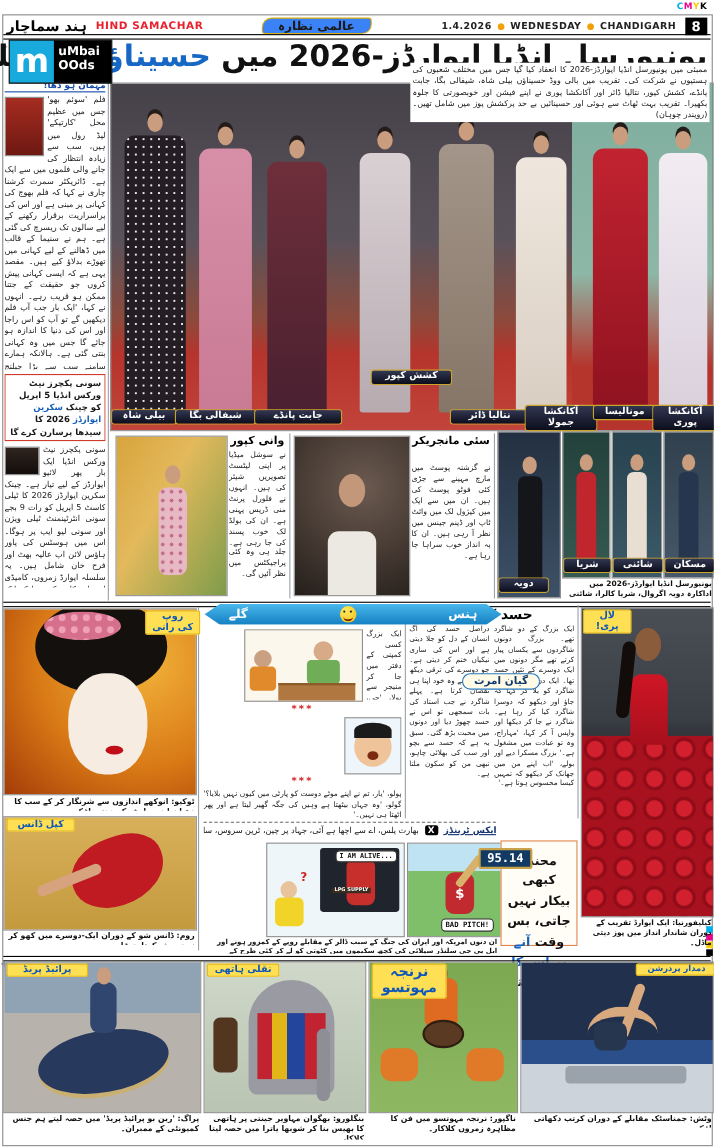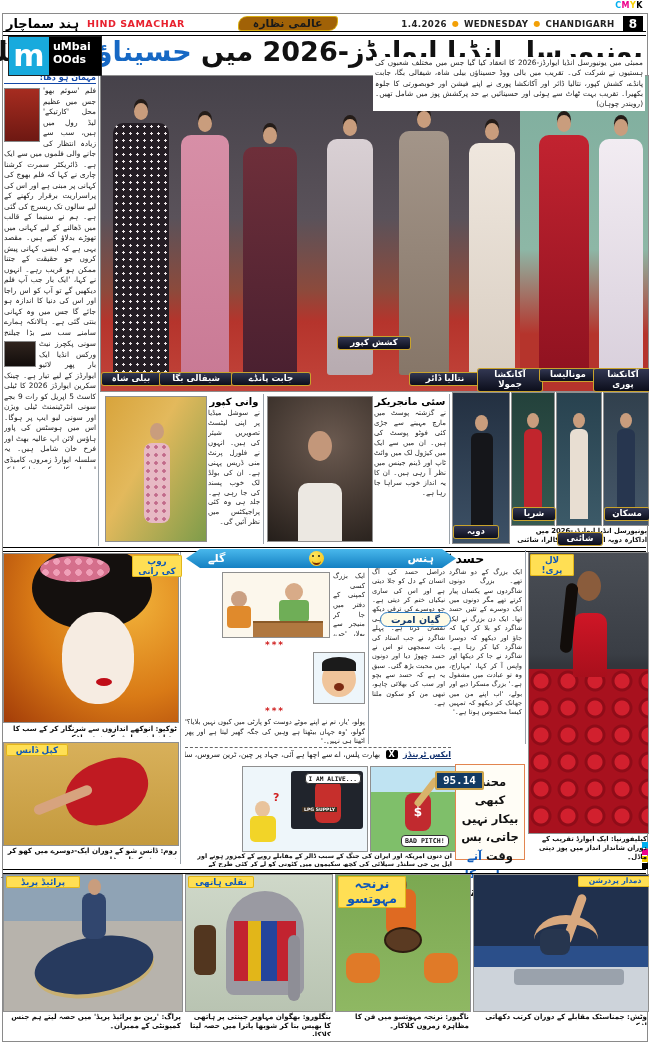--- a/index.html
+++ b/index.html
@@ -15,21 +15,21 @@
   .ldark{position:absolute;background:linear-gradient(#323752,#0c0e1b);color:#fff;font-size:8.6px;font-weight:bold;
          text-align:center;padding:1px 3px;border-radius:2px;direction:rtl;line-height:1.15;z-index:6;box-shadow:0 0 0 1px #c9a32c;}
   .lyel{position:absolute;background:#ffdf54;color:#0f57b8;font-weight:bold;font-size:8.8px;text-align:center;
         padding:1px 4px;border-radius:2px;direction:rtl;line-height:1.15;z-index:6;box-shadow:inset 0 0 0 1px #e2b61a;}
   .hurdu{direction:rtl;font-weight:bold;color:#000;}
   .vline{position:absolute;width:0;border-left:1px solid #9aa2aa;}
   
   .mast{position:absolute;left:6px;top:15px;width:637px;height:17px;display:flex;align-items:center;}
   .mast .urlogo{font-weight:bold;font-size:13px;direction:rtl;color:#000;letter-spacing:-1px;}
   .mast .latlogo{color:#e8212e;font-weight:bold;font-size:9.5px;margin-left:8px;letter-spacing:.5px;}
-  .mast .badge{background:#a16207;border-radius:8px 2px 8px 2px;color:#1a1a1a;font-weight:bold;font-size:11px;
+  .mast .badge{background:#3b82f6;border-radius:8px 2px 8px 2px;color:#1a1a1a;font-weight:bold;font-size:11px;
                padding:0 14px;direction:rtl;box-shadow:0 0 0 1px #d8ae12;}
   .mast .dateline{font-size:8.6px;font-weight:bold;letter-spacing:.4px;color:#222;}
   .mast .dot{color:#f2a007;font-size:8px;margin:0 5px;}
   .pageno{background:#000;color:#fff;font-weight:bold;font-size:12px;padding:1px 6px;margin-left:8px;}
   
   .brand{position:absolute;left:8px;top:36px;width:92px;height:38px;display:flex;border:1px solid #222;background:#000;z-index:5;}
   .brand .mbox{background:#18aadd;color:#fff;font-weight:bold;font-size:30px;width:40px;display:flex;align-items:center;justify-content:center;line-height:1;}
   .brand .tbox{color:#fff;font-weight:bold;font-size:11px;line-height:1.2;padding:3px 4px;}
   
   .headline{position:absolute;left:105px;top:33px;width:538px;height:38px;direction:rtl;text-align:center;
@@ -110,20 +110,25 @@
     <span>یونیورسل انڈیا ایوارڈز-2026 میں </span><span class="hl">حسیناؤں</span><span> کا جلوہ</span>
   </div>
 
   <div class="vline" style="left:98px;top:63px;height:483px"></div>
   <div class="abs" style="left:4px;top:64px;width:92px;height:482px;overflow:hidden">
     <div class="hurdu" style="font-size:8px;color:#1348a8;border-bottom:1px solid #1348a8;padding-bottom:1px">راجائیں، پر سب سے مہمان ہو دھا!</div>
     <div class="txt" style="height:250px;margin-top:2px">
       <span style="float:left;width:34px;height:52px;background:linear-gradient(#a62c20,#6e1812);margin:2px 3px 1px 0;border:1px solid #888"></span>
       <span>فلم 'سوئم بھو' جس میں عظیم محل 'کارتیکے' لیڈ رول میں ہیں، سب سے زیادہ انتظار کی جانے والی فلموں میں سے ایک ہے۔ ڈائریکٹر سمرت کرشنا چاری نے کہا کہ فلم بھوج کی کہانی پر مبنی ہے اور اس کی پراسراریت برقرار رکھنے کے لیے سالوں تک ریسرچ کی گئی ہے۔ ہم نے سنیما کے قالب میں ڈھالنے کے لیے کہانی میں تھوڑے بدلاؤ کیے ہیں۔ مقصد یہی ہے کہ ایسی کہانی پیش کروں جو حقیقت کے جتنا ممکن ہو قریب رہے۔ انہوں نے کہا، 'ایک بار جب آپ فلم دیکھیں گے تو آپ کو اس راجا اور اس کی دنیا کا اندازہ ہو جائے گا جس میں وہ کہانی بنتی گئی ہے۔ ہالانکہ ہمارے سامنے سب سے بڑا چیلنج بائیک کے سین کو دکھانا تھا، کیونکہ راجاؤں کے قصے میری رائے میں ہمارے ملک کے سب سے کٹھن اور عقلی عظمت سے بھرے سالوں میں سے ایک ہیں۔ ہر کوئی بہت جلد اس کے بارے میں بات چیت کرے گا۔'</span>
     </div>
+    <div style="border:1.4px solid #d03a2a;padding:2px 3px;margin-top:4px">
+      <div class="txt" style="font-weight:bold;font-size:7.8px;text-align:right">
+        <span>سونی پکچرز نیٹ ورکس انڈیا 5 اپریل کو چینک </span><span style="color:#1560bd">سکرین ایوارڈز</span><span> 2026 کا سیدھا پرسارن کرے گا</span>
+      </div>
+    </div>
     <div class="txt" style="height:130px;margin-top:3px">
       <span style="float:left;width:30px;height:24px;background:linear-gradient(#30241e,#120d0b);margin:2px 3px 1px 0;border:1px solid #888"></span>
       <span>سونی پکچرز نیٹ ورکس انڈیا ایک بار پھر لائیو ایوارڈز کے لیے تیار ہے۔ چینک سکرین ایوارڈز 2026 کا ٹیلی کاسٹ 5 اپریل کو رات 9 بجے سونی انٹرٹینمنٹ ٹیلی ویژن اور سونی لیو ایپ پر ہوگا۔ اس میں ہوسٹس کی پاور ہاؤس لائن اپ عالیہ بھٹ اور فرح خان شامل ہیں۔ یہ سلسلہ ایوارڈ زمروں، کامیڈی اور پاپ کلچر کی دنیا کو ایک ساتھ لائے گا۔</span>
     </div>
   </div>
 
   <div class="ph" style="left:100px;top:75px;width:547px;height:315px;background:linear-gradient(180deg,#46424a 0%,#5a525a 45%,#8c4a3c 68%,#b5342c 78%,#c2443a 100%)">
     <div class="abs" style="right:0;top:0;width:128px;height:100%;background:linear-gradient(180deg,#7fae9e 0%,#8db7a6 55%,#b5342c 82%)"></div>
     <div class="fig" style="left:12px;width:56px;height:252px;background:#241d24 radial-gradient(#efe8ea 1px,transparent 1.3px);background-size:7px 7px"></div>
     <div class="fig" style="left:80px;width:48px;height:240px;background:linear-gradient(#d78fa7,#c97a95)"></div>
@@ -155,21 +160,21 @@
     <div class="txt" style="font-size:7px;height:126px;margin-top:2px">نے سوشل میڈیا پر اپنی لیٹسٹ تصویریں شیئر کی ہیں۔ انہوں نے فلورل پرنٹ منی ڈریس پہنی ہے۔ ان کی بولڈ لک خوب پسند کی جا رہی ہے۔ جلد ہی وہ کئی پراجیکٹس میں نظر آئیں گی۔</div>
   </div>
   <div class="vline" style="left:263px;top:394px;height:150px"></div>
 
   <div class="ph" style="left:267px;top:396px;width:104px;height:144px;background:radial-gradient(circle at 60% 32%,#6b5a50,#3a302a 70%,#241e1a)">
     <div class="abs" style="left:30px;top:86px;width:44px;height:58px;border-radius:10px 10px 0 0;background:#ece8e2"></div>
     <div class="abs" style="left:40px;top:34px;width:24px;height:30px;border-radius:50%;background:#c3977a"></div>
   </div>
   <div class="abs" style="left:374px;top:396px;width:72px;height:146px">
     <div class="hurdu" style="font-size:10px;text-align:center">سئی مانجریکر</div>
-    <div class="txt" style="font-size:7px;height:126px;margin-top:2px">نے گزشتہ پوسٹ میں مارچ مہینے سے جڑی کئی فوٹو پوسٹ کی ہیں۔ ان میں سے ایک میں کیژول لک میں وائٹ ٹاپ اور ڈینم جینس میں نظر آ رہی ہیں۔ ان کا یہ انداز خوب سراہا جا رہا ہے۔</div>
+    <div class="txt" style="font-size:7px;height:126px;margin-top:14px">نے گزشتہ پوسٹ میں مارچ مہینے سے جڑی کئی فوٹو پوسٹ کی ہیں۔ ان میں سے ایک میں کیژول لک میں وائٹ ٹاپ اور ڈینم جینس میں نظر آ رہی ہیں۔ ان کا یہ انداز خوب سراہا جا رہا ہے۔</div>
   </div>
   <div class="vline" style="left:449px;top:394px;height:150px"></div>
 
   <div class="ph" style="left:452px;top:392px;width:56px;height:150px;background:linear-gradient(#233041,#3d5166)">
     <div class="abs" style="left:18px;top:40px;width:22px;height:95px;border-radius:6px 6px 0 0;background:#15161a"></div>
     <div class="abs" style="left:22px;top:22px;width:13px;height:16px;border-radius:50%;background:#c99d7d"></div>
   </div>
   <div class="ph" style="left:511px;top:392px;width:42px;height:132px;background:linear-gradient(#23413b,#365a51)">
     <div class="abs" style="left:12px;top:36px;width:18px;height:90px;border-radius:6px 6px 0 0;background:#c1252d"></div>
     <div class="abs" style="left:15px;top:20px;width:12px;height:15px;border-radius:50%;background:#c99d7d"></div>
@@ -177,21 +182,21 @@
   <div class="ph" style="left:556px;top:392px;width:44px;height:132px;background:linear-gradient(#28424f,#3c5a68)">
     <div class="abs" style="left:13px;top:36px;width:18px;height:90px;border-radius:6px 6px 0 0;background:#e8ded2"></div>
     <div class="abs" style="left:16px;top:20px;width:12px;height:15px;border-radius:50%;background:#c99d7d"></div>
   </div>
   <div class="ph" style="left:603px;top:392px;width:44px;height:132px;background:linear-gradient(#31404d,#46586a)">
     <div class="abs" style="left:13px;top:36px;width:18px;height:90px;border-radius:6px 6px 0 0;background:#27364f"></div>
     <div class="abs" style="left:16px;top:20px;width:12px;height:15px;border-radius:50%;background:#c99d7d"></div>
   </div>
   <div class="ldark" style="left:454px;top:526px;width:38px">دویہ</div>
   <div class="ldark" style="left:513px;top:508px;width:36px">شریا</div>
-  <div class="ldark" style="left:558px;top:533px;width:38px">شائنی</div>
+  <div class="ldark" style="left:558px;top:508px;width:38px">شائنی</div>
   <div class="ldark" style="left:605px;top:508px;width:38px">مسکان</div>
   <div class="cap" style="left:513px;top:527px;width:134px;height:18px;font-size:6.8px">یونیورسل انڈیا ایوارڈز-2026 میں اداکارہ دویہ اگروال، شریا کالرا، شائنی دوشی اور مسکان باستے نے بھی شرکت کی۔</div>
 
   <div class="rule2" style="left:3px;top:547px;width:643px"></div>
 
   <div class="ph" style="left:3px;top:553px;width:174px;height:168px;background:radial-gradient(circle at 72% 28%,#f2b33a,#d97a16 55%,#a33c08)">
     <div class="abs" style="left:28px;top:-8px;width:120px;height:84px;border-radius:50%;background:#14100e"></div>
     <div class="abs" style="left:58px;top:58px;width:72px;height:92px;border-radius:46%;background:#f6ece2"></div>
     <div class="abs" style="left:92px;top:124px;width:16px;height:8px;border-radius:50%;background:#c00d18"></div>
     <div class="abs" style="left:36px;top:2px;width:70px;height:26px;border-radius:50%;background:radial-gradient(#f0a0b8 3px,transparent 3.5px);background-size:11px 11px;background-color:#d56f8c"></div>
@@ -244,21 +249,21 @@
 
   <div class="vline" style="left:368px;top:550px;height:194px"></div>
 
   <div class="abs" style="left:372px;top:551px;width:150px;height:194px">
     <div class="hurdu" style="font-size:12.5px;text-align:center">حسد کی آگ</div>
     <div style="display:flex;flex-direction:row-reverse;gap:4px;margin-top:2px">
       <div class="txt" style="width:73px;height:172px;font-size:6.6px">ایک بزرگ کے دو شاگرد تھے۔ بزرگ دونوں شاگردوں سے یکساں پیار کرتے تھے مگر دونوں میں ایک دوسرے کے تئیں حسد تھا۔ ایک دن بزرگ نے ایک شاگرد کو بلا کر کہا کہ جاؤ اور دیکھو کہ دوسرا شاگرد کیا کر رہا ہے۔ شاگرد نے جا کر دیکھا اور واپس آ کر کہا، 'مہاراج، وہ تو عبادت میں مشغول ہے۔' بزرگ مسکرا دیے اور بولے، 'اب اپنے من میں جھانک کر دیکھو کہ تمہیں کیسا محسوس ہوتا ہے۔'</div>
       <div class="txt" style="width:73px;height:172px;font-size:6.6px">دراصل حسد کی آگ انسان کے دل کو جلا دیتی ہے اور اس کی ساری نیکیاں ختم کر دیتی ہے۔ جو دوسرے کی ترقی دیکھ کر جلتا ہے وہ خود اپنا ہی نقصان کرتا ہے۔ پہلے شاگرد نے جب استاد کی بات سمجھی تو اس نے حسد چھوڑ دیا اور دونوں میں محبت بڑھ گئی۔ سبق یہ ہے کہ حسد سے بچو اور سب کی بھلائی چاہو، تبھی من کو سکون ملتا ہے۔</div>
     </div>
   </div>
-  <div class="badgecap" style="left:380px;top:612px">گیان امرت</div>
+  <div class="badgecap" style="left:420px;top:612px">گیان امرت</div>
 
   <div class="vline" style="left:525px;top:550px;height:194px"></div>
 
   <div class="lyel" style="left:530px;top:554px;width:36px">
     <div>لال</div>
     <div>پری!</div>
   </div>
   <div class="ph" style="left:528px;top:552px;width:119px;height:280px;background:linear-gradient(#4a4e55,#3a3e45 36%,#33363c 40%)">
     <div class="abs" style="left:0;top:116px;width:119px;height:164px;background:#a8111e;background-image:radial-gradient(circle at 12px 12px,#d2202e 0 7px,#8f0c18 8px 10px,transparent 11px);background-size:27px 27px"></div>
     <div class="abs" style="left:44px;top:60px;width:34px;height:64px;border-radius:10px 10px 2px 2px;background:linear-gradient(#cf1626,#a80f1c)"></div>

